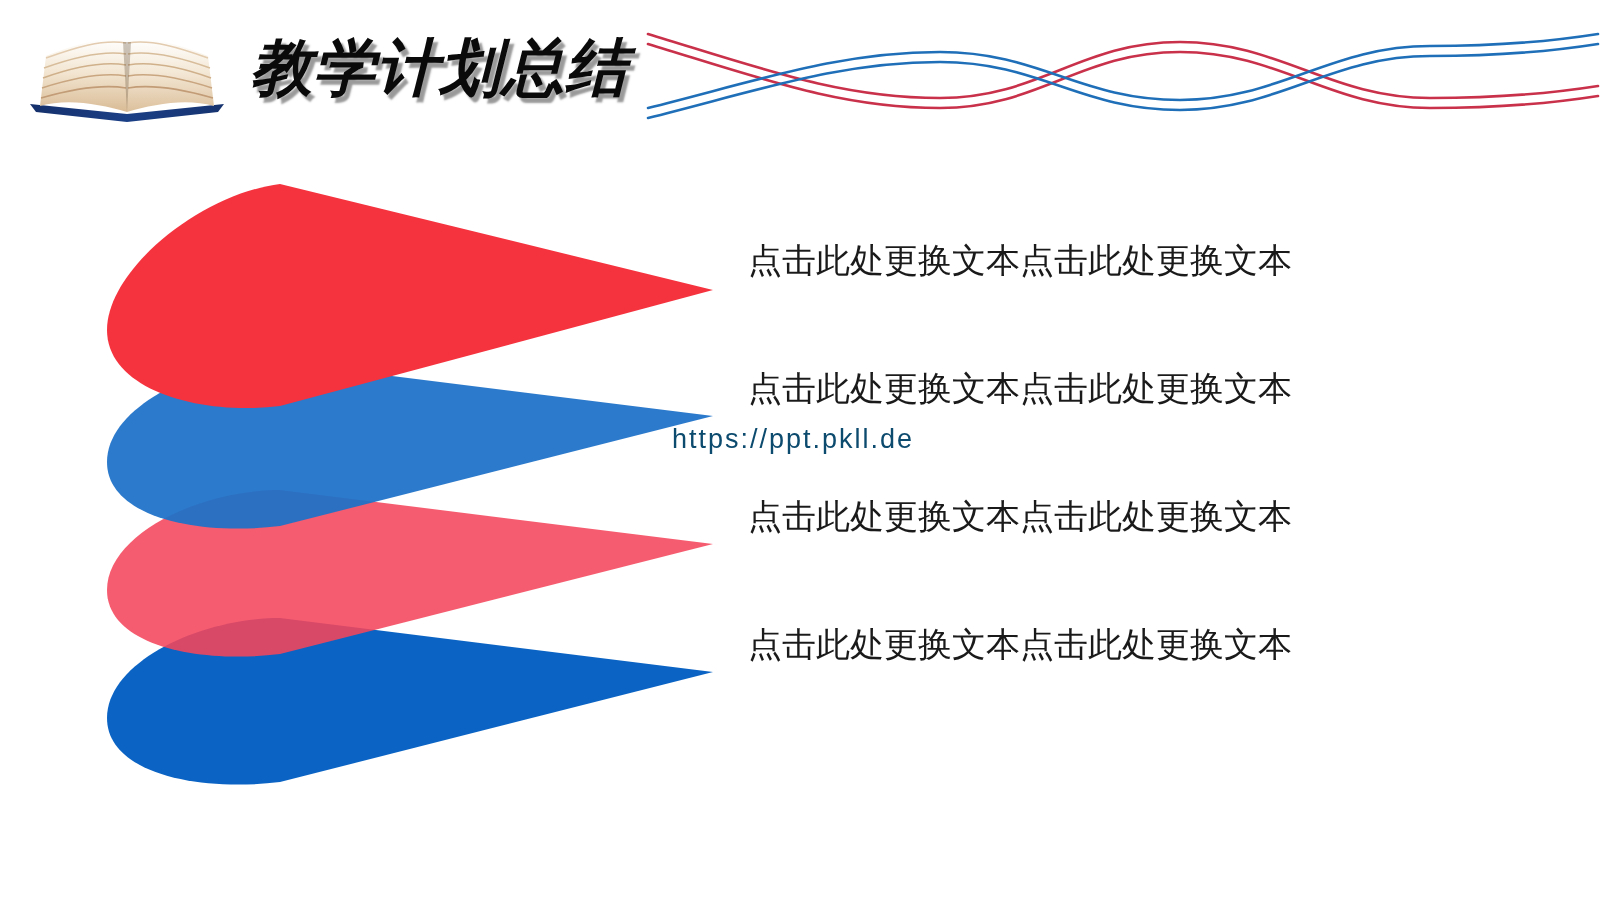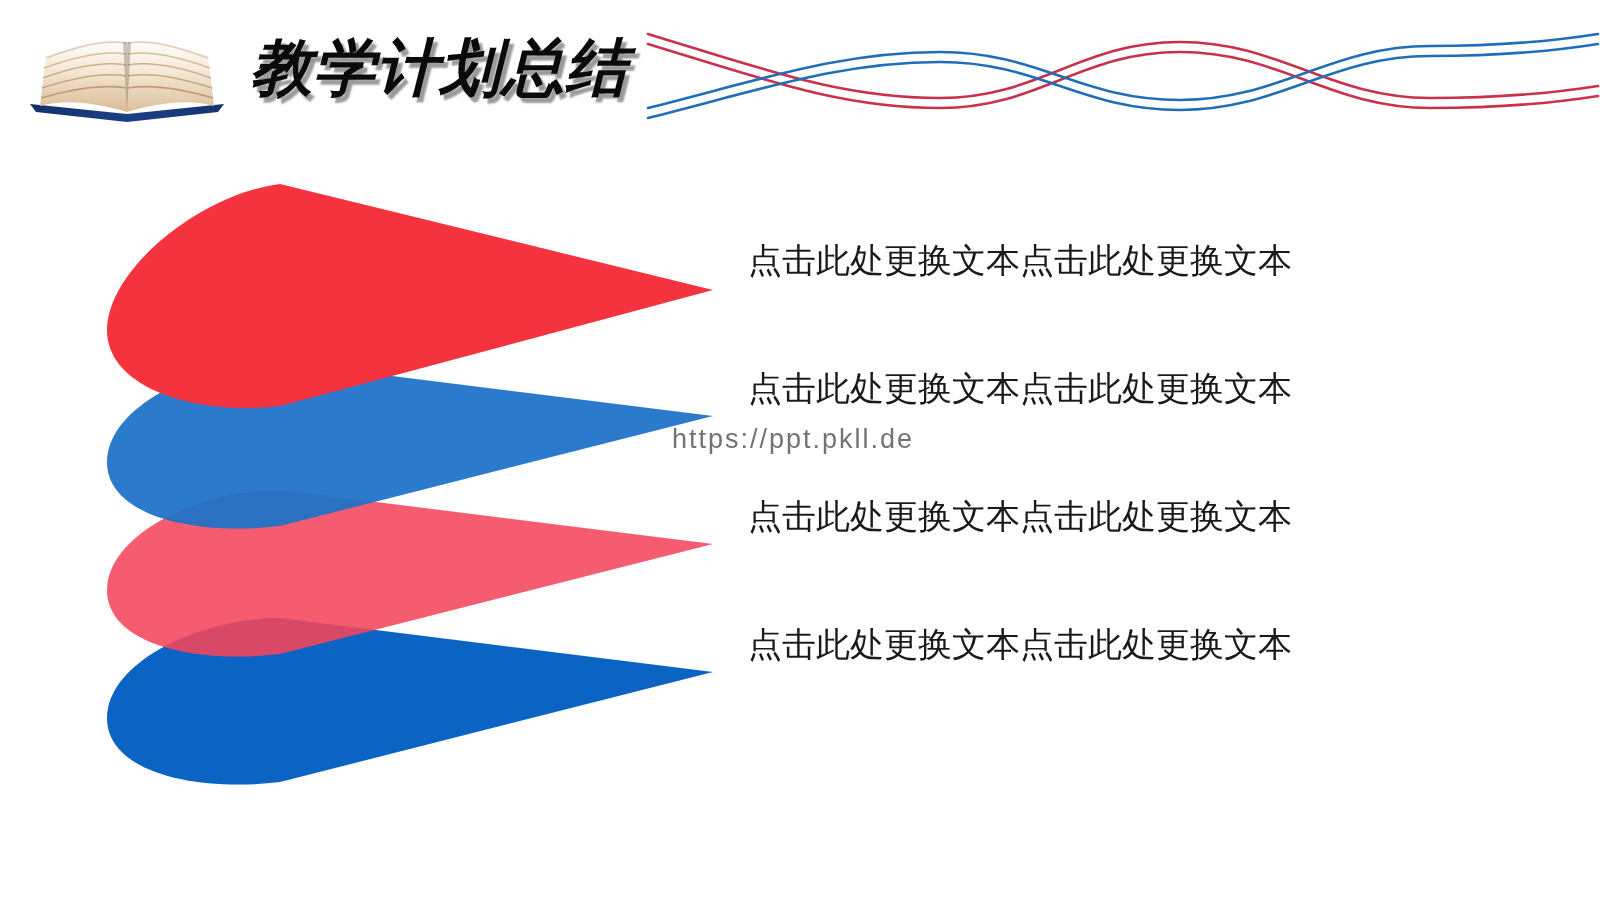--- a/index.html
+++ b/index.html
@@ -63,21 +63,21 @@
   #content-line-0 { top: 238px; }
   #content-line-1 { top: 366px; }
   #content-line-2 { top: 494px; }
   #content-line-3 { top: 622px; }
 
   
   #watermark {
     position: absolute;
     left: 672px; top: 424px;
     font-size: 27px;
-    color: #737373;
+    color: #0c4a6e;
     letter-spacing: 2px;
     white-space: nowrap;
     font-family: "Liberation Sans", "DejaVu Sans", sans-serif;
     pointer-events: none;
   }
 </style>
 </head>
 <body>
 
 <div id="header">

